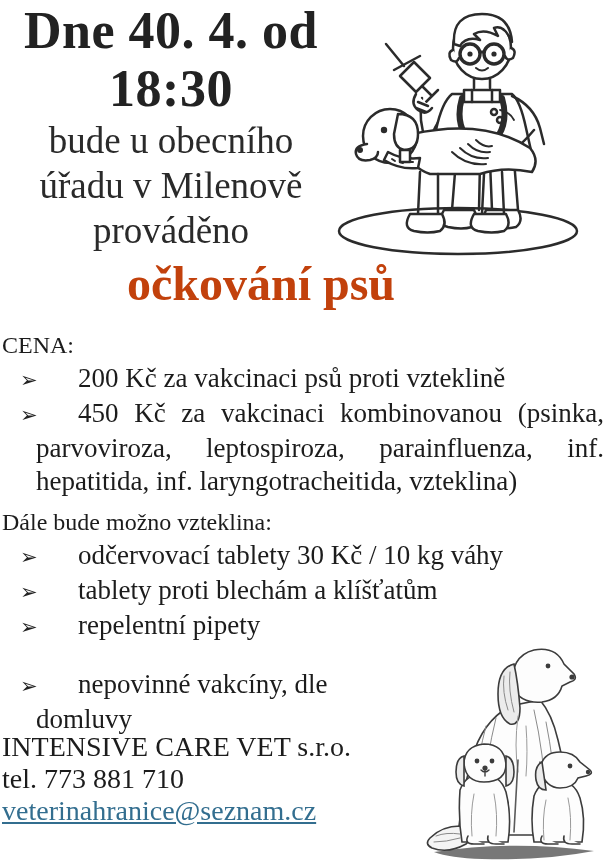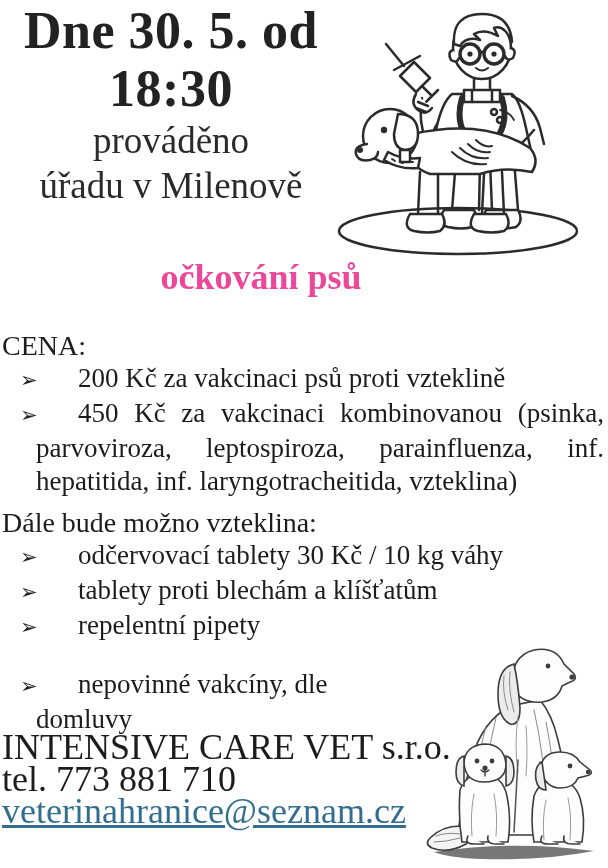--- a/index.html
+++ b/index.html
@@ -12,56 +12,57 @@
   .page { position:relative; width:608px; height:868px; background:#fff; }
 
   
   .title-block { position:absolute; top:2px; left:0; width:342px; text-align:center; }
   .date-line { font-size:52px; font-weight:bold; line-height:58px; letter-spacing:0.5px; color:#222; }
   .intro-line { font-size:37px; line-height:45px; color:#2a2a2a; }
 
   
   .main-title {
     position:absolute; top:256px; left:0; width:522px;
-    text-align:center; font-size:36px; font-weight:bold; color:#ec4899;
+    text-align:center; font-size:48px; font-weight:bold; color:#c2410c;
   }
 
   
   .section { position:absolute; left:2px; width:602px; font-size:27px; line-height:33px; }
   .price-section  { top:329px; }
   .extras-section { top:506px; }
-  .section-label { font-size:28px; line-height:33px; }
+  .section-label { font-size:24px; line-height:33px; }
 
   .bullet-item { padding-left:34px; text-indent:-16px; }
   .bullet-item .glyph {
     display:inline-block; width:58px; text-indent:0;
     font-family:"DejaVu Sans", sans-serif; font-size:21px; color:#222;
   }
   .justify { text-align:justify; }
   .narrow { max-width:398px;margin-top:24px; }
 
   
-  .contact { position:absolute; left:2px; top:731px; font-size:36px; line-height:32px; }
+  .contact { position:absolute; left:2px; top:731px; font-size:28px; line-height:32px; }
   .contact a { text-decoration:underline; }
 
   
   .vet-art  { position:absolute; left:334px; top:2px;  width:272px; height:258px; }
   .dogs-art { position:absolute; left:422px; top:630px; width:185px; height:236px; }
   .vet-art svg, .dogs-art svg { display:block; width:100%; height:100%; }
 </style>
 </head>
 <body>
 
 <div class="page">
 
   <div class="title-block">
-    <div class="date-line">Dne 30. 5. od</div>
+    <div class="date-line">Dne 40. 4. od</div>
     <div class="date-line">18:30</div>
+    <div class="intro-line">bude u obecního</div>
+    <div class="intro-line">úřadu v Milenově</div>
     <div class="intro-line">prováděno</div>
-    <div class="intro-line">úřadu v Milenově</div>
   </div>
 
   <div class="vet-art">
     <svg viewBox="0 0 272 258" fill="none" stroke="#2b2b2b" stroke-width="2.5" stroke-linecap="round" stroke-linejoin="round">
 
       <ellipse cx="124" cy="229" rx="119" ry="23" fill="#fff"></ellipse>
 
       <path d="M122 158 L118 208 M146 160 L145 208"></path>
       <path d="M110 208 q-8 14 4 17 q14 3 24 0 q8 -6 2 -17 z" fill="#fff"></path>
       <path d="M156 160 L158 208 M180 158 L184 208"></path>

